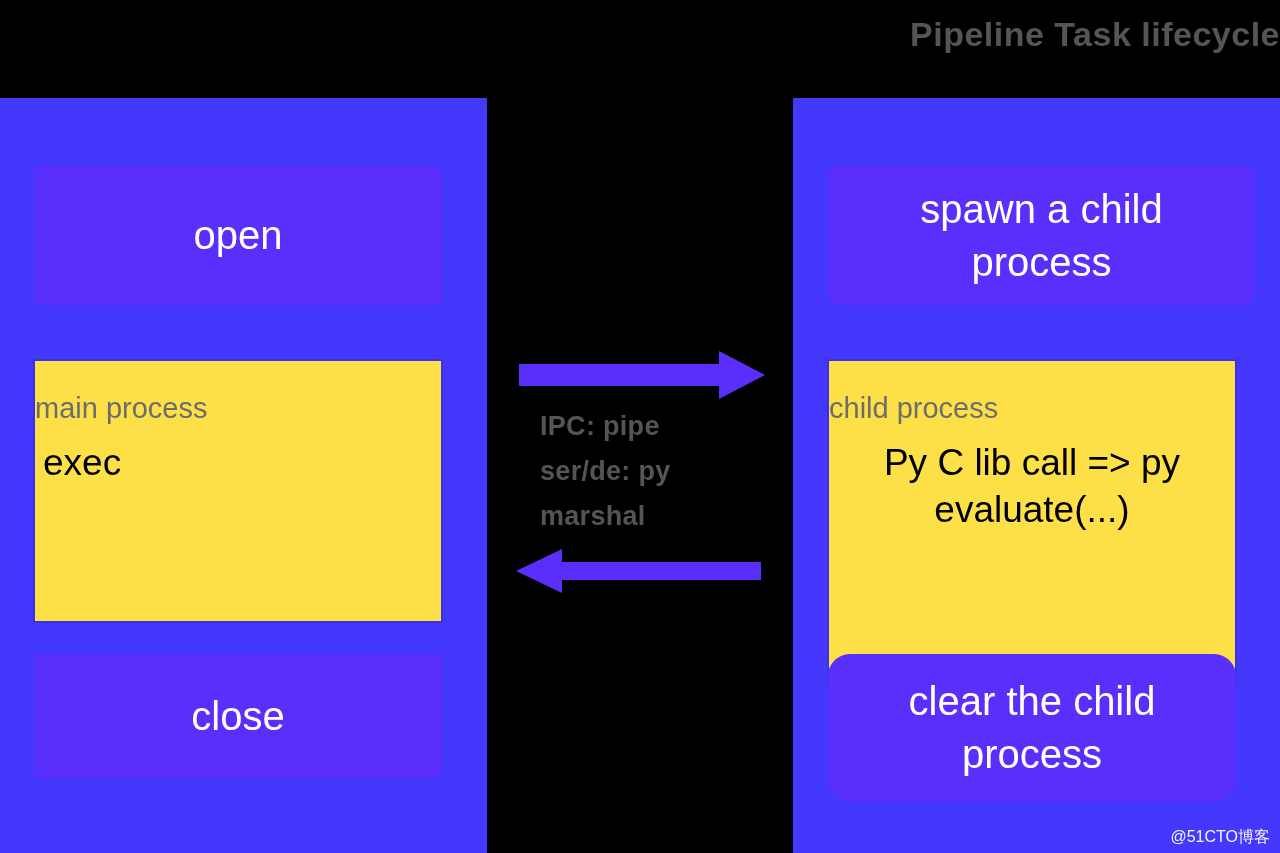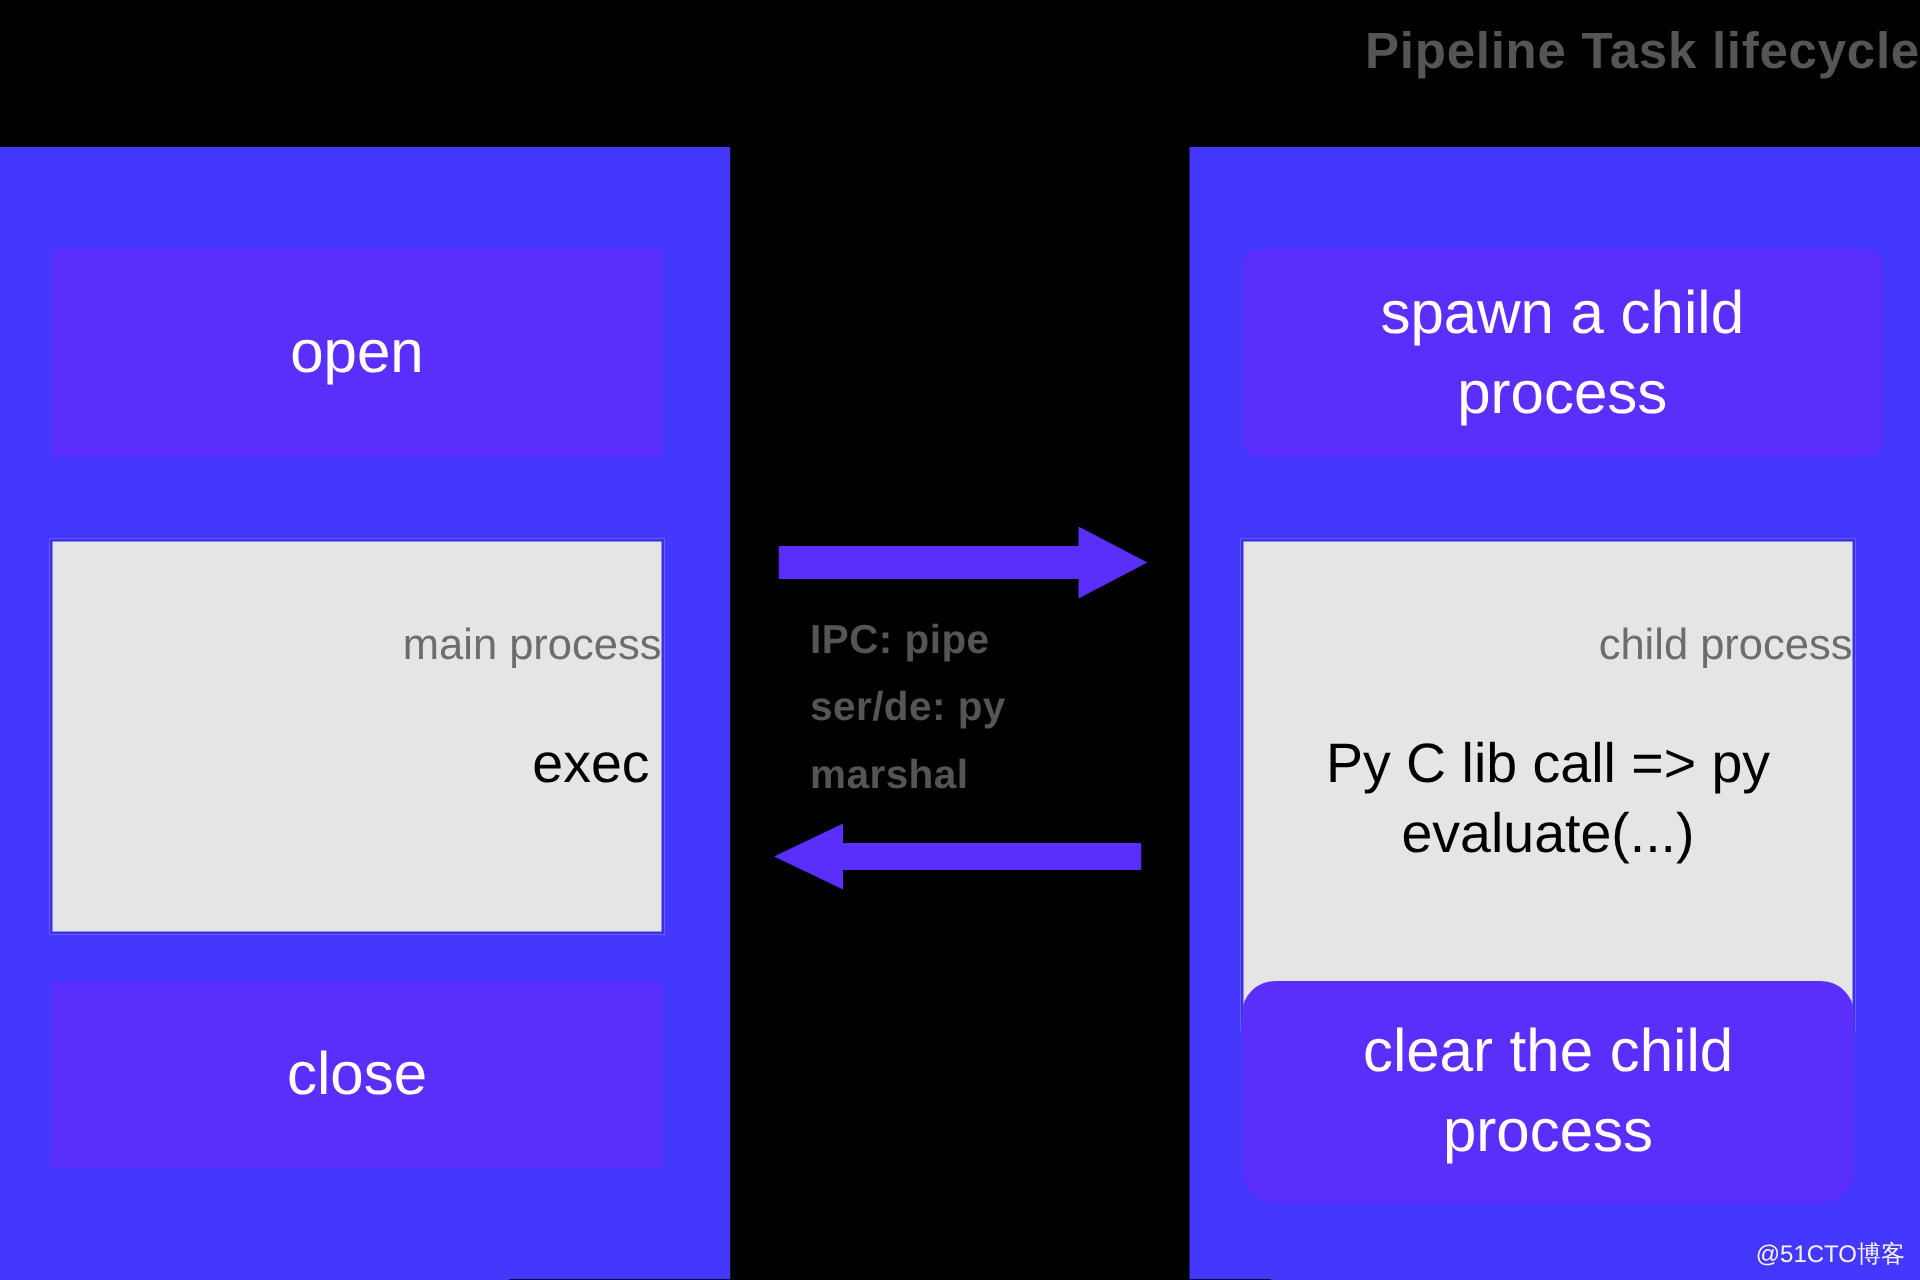--- a/index.html
+++ b/index.html
@@ -71,39 +71,39 @@
   }
 
   .box-open        { left: 34px;  top: 166px; width: 408px; height: 139px; }
   .box-close       { left: 34px;  top: 654px; width: 408px; height: 124px; }
   .box-spawn       { left: 828px; top: 166px; width: 427px; height: 139px; border-radius: 11px; }
   .box-clear       { left: 828px; top: 654px; width: 408px; height: 148px; border-radius: 22px; }
 
   
   .white-box {
     position: absolute;
-    background: #e5e5e5;
+    background: #fde047;
     border: 2px solid #3b30e8;
     box-sizing: border-box;
     display: flex;
     flex-direction: column;
-    align-items: flex-end;
-    padding-top: 50px;
+    align-items: flex-start;
+    padding-top: 28px;
   }
   .box-main-process  { left: 33px;  top: 359px; width: 410px; height: 264px; }
   .box-child-process { left: 827px; top: 359px; width: 410px; height: 328px; }
 
   .proc-label {
     font-size: 29px;
     color: #6d6d6d;
     line-height: 38px;
     text-align: center;
   }
   .proc-body {
-    margin-top: 36px;
+    margin-top: 12px;
     font-size: 37px;
     color: #000000;
     line-height: 47px;
     text-align: center;
     padding: 0 8px;
   }
 
   
   .arrow {
     position: absolute;

